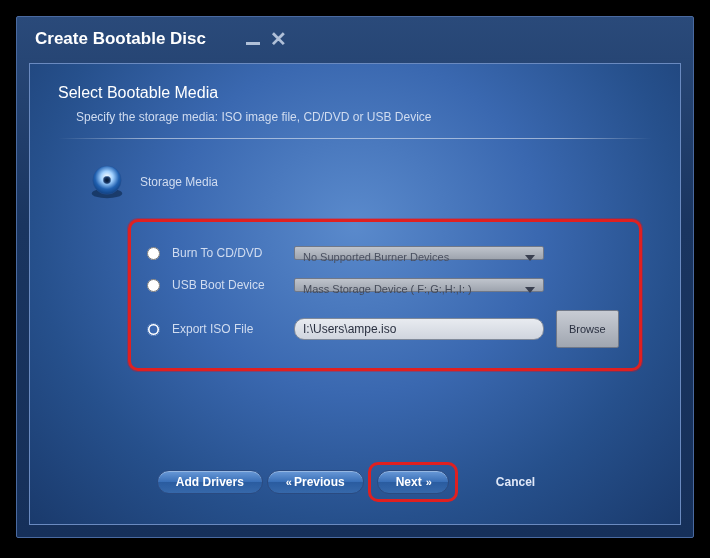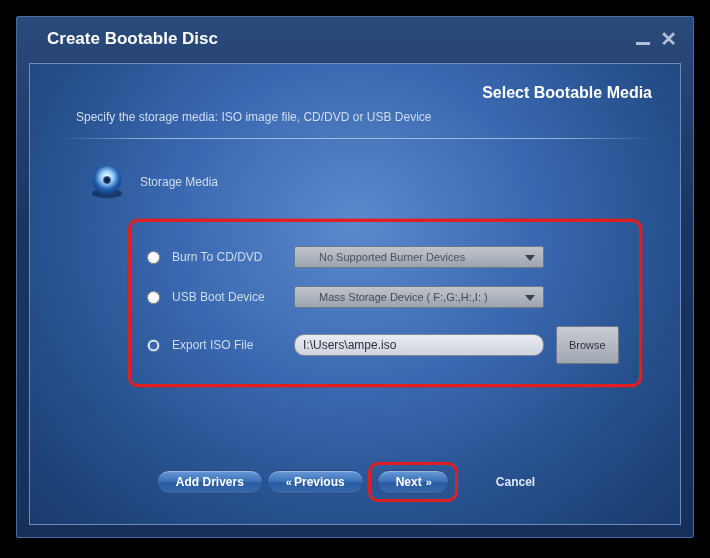--- a/index.html
+++ b/index.html
@@ -13,44 +13,44 @@
   .window {
     position: absolute;
     top: 16px; left: 16px; right: 16px; bottom: 20px;
     background: linear-gradient(to bottom, #2a4a7a 0%, #1a3560 40%, #16305a 100%);
     border: 1px solid #4a6aa0;
     border-radius: 2px;
   }
   .titlebar {
     display: flex;
     align-items: center;
-    justify-content: space-between;
-    padding: 12px 16px 10px 30px;
+    justify-content: flex-start;
+    padding: 12px 16px 10px 18px;
     color: #fff;
+    gap: 40px;
   }
   .title {
     font-size: 17px;
     font-weight: bold;
   }
   .titlectrls { display: flex; gap: 10px; align-items: center; }
   .min-icon { width: 14px; height: 3px; background: #b0c0d8; margin-top: 8px; }
   .close-icon { font-size: 20px; font-weight: bold; color: #b0c0d8; cursor: pointer; line-height: 1; }
   .content {
     position: absolute;
     top: 46px; left: 12px; right: 12px; bottom: 12px;
     background: radial-gradient(ellipse at 50% 35%, #5a8acc 0%, #3a68b0 40%, #26508c 70%, #1a3a6c 100%);
     border: 1px solid #6a8ac0;
     padding: 20px 28px 16px 28px;
   }
   .heading {
     color: #fff;
     font-size: 16px;
-    font-weight: bold;
+    font-weight: normal;
     margin-bottom: 8px;
-    text-align: right;
   }
   .subheading {
     color: #d0dcf0;
     font-size: 12px;
     margin-left: 18px;
     margin-bottom: 14px;
   }
   .divider {
     height: 1px;
     background: linear-gradient(to right, rgba(255,255,255,0) 0%, rgba(255,255,255,0.5) 15%, rgba(255,255,255,0.5) 85%, rgba(255,255,255,0) 100%);
@@ -89,29 +89,29 @@
   .opt-row input[type=radio] {
     accent-color: #3a68b0;
   }
   .opt-label {
     color: #d0dcf0;
     font-size: 12px;
     width: 110px;
   }
   .dropdown {
     flex: 0 0 250px;
-    height: 22px;
+    height: 14px;
     background: linear-gradient(to bottom, #bfc4cc, #9ea4ae);
     border: 1px solid #707888;
     border-radius: 2px;
     position: relative;
     color: #4a5060;
     font-size: 11px;
     line-height: 20px;
-    padding-left: 24px;
+    padding-left: 8px;
     cursor: pointer;
   }
   .dropdown.active {
     color: #444a58;
   }
   .dropdown::after {
     content: "";
     position: absolute;
     right: 8px; top: 8px;
     border-left: 5px solid transparent;

